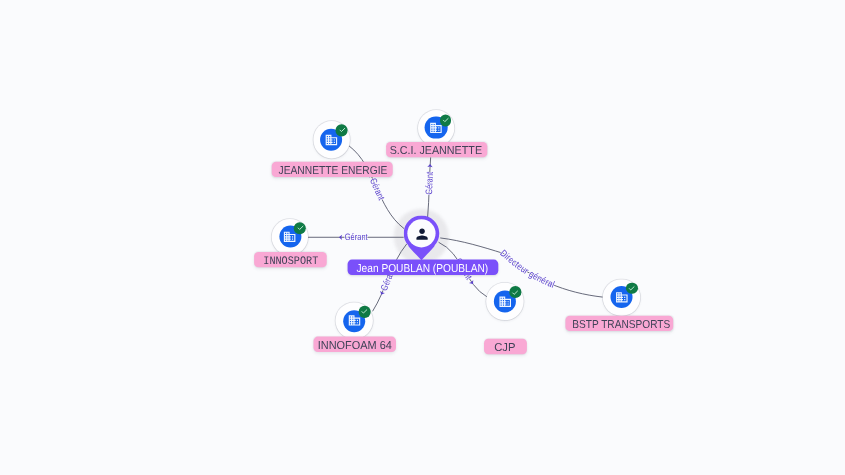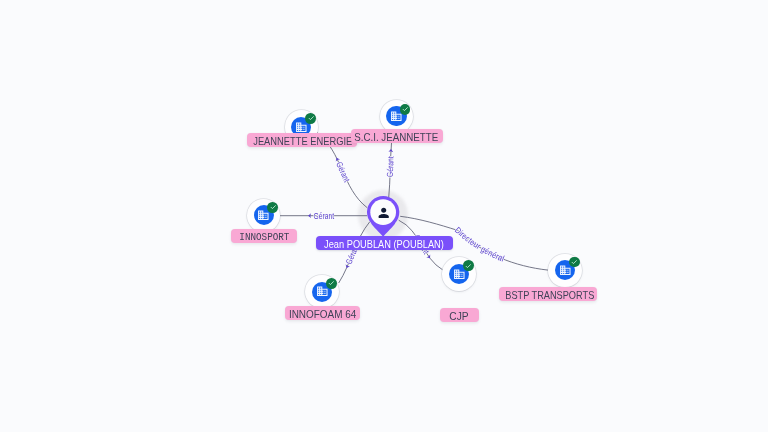--- a/index.html
+++ b/index.html
@@ -86,21 +86,21 @@
     <div class="iconbg" style="left: 291.1px; top: 116.9px; width: 20.2px; height: 20.2px;">
       <svg viewBox="0 0 24 24" width="12.6" height="12.6" aria-hidden="true">
         <path fill="#eef5ff" d="M12 7V3H2v18h20V7H12zM6 19H4v-2h2v2zm0-4H4v-2h2v2zm0-4H4V9h2v2zm0-4H4V5h2v2zm4 12H8v-2h2v2zm0-4H8v-2h2v2zm0-4H8V9h2v2zm0-4H8V5h2v2zm10 12h-8v-2h2v-2h-2v-2h2v-2h-2V9h8v10zm-2-8h-2v2h2v-2zm0 4h-2v2h2v-2z"></path>
       </svg>
     </div>
     <div class="badge" style="left: 305.3px; top: 113.2px; width: 10.8px; height: 10.8px;">
       <svg viewBox="0 0 24 24" width="8.4" height="8.4" aria-hidden="true">
         <path fill="none" stroke="#c9f2dc" stroke-width="2.4" stroke-linecap="round" stroke-linejoin="round" d="M6 12.3l3.7 3.7L18.4 7.6"></path>
       </svg>
     </div>
-    <div class="nlabel" style="left: 247.2px; top: 133px; width: 109.4px;"><span style="transform: scaleX(0.888);">JEANNETTE ENERGIE</span></div>
+    <div class="nlabel" style="left: 247.2px; top: 147px; width: 109.4px;"><span style="transform: scaleX(0.888);">JEANNETTE ENERGIE</span></div>
   </div>
       <div class="node company-node" style="left: 0px; top: 0px;">
     <div class="disc" style="left: 379.8px; top: 99.5px; width: 33.4px; height: 33.4px;"></div>
     <div class="iconbg" style="left: 386.4px; top: 106.1px; width: 20.2px; height: 20.2px;">
       <svg viewBox="0 0 24 24" width="12.6" height="12.6" aria-hidden="true">
         <path fill="#eef5ff" d="M12 7V3H2v18h20V7H12zM6 19H4v-2h2v2zm0-4H4v-2h2v2zm0-4H4V9h2v2zm0-4H4V5h2v2zm4 12H8v-2h2v2zm0-4H8v-2h2v2zm0-4H8V9h2v2zm0-4H8V5h2v2zm10 12h-8v-2h2v-2h-2v-2h2v-2h-2V9h8v10zm-2-8h-2v2h2v-2zm0 4h-2v2h2v-2z"></path>
       </svg>
     </div>
     <div class="badge" style="left: 399.6px; top: 104px; width: 10.8px; height: 10.8px;">
       <svg viewBox="0 0 24 24" width="8.4" height="8.4" aria-hidden="true">
@@ -156,21 +156,21 @@
     <div class="iconbg" style="left: 554.9px; top: 260.2px; width: 20.2px; height: 20.2px;">
       <svg viewBox="0 0 24 24" width="12.6" height="12.6" aria-hidden="true">
         <path fill="#eef5ff" d="M12 7V3H2v18h20V7H12zM6 19H4v-2h2v2zm0-4H4v-2h2v2zm0-4H4V9h2v2zm0-4H4V5h2v2zm4 12H8v-2h2v2zm0-4H8v-2h2v2zm0-4H8V9h2v2zm0-4H8V5h2v2zm10 12h-8v-2h2v-2h-2v-2h2v-2h-2V9h8v10zm-2-8h-2v2h2v-2zm0 4h-2v2h2v-2z"></path>
       </svg>
     </div>
     <div class="badge" style="left: 569.1px; top: 256.5px; width: 10.8px; height: 10.8px;">
       <svg viewBox="0 0 24 24" width="8.4" height="8.4" aria-hidden="true">
         <path fill="none" stroke="#c9f2dc" stroke-width="2.4" stroke-linecap="round" stroke-linejoin="round" d="M6 12.3l3.7 3.7L18.4 7.6"></path>
       </svg>
     </div>
-    <div class="nlabel" style="left: 499px; top: 286.5px; width: 98.1px;"><span style="transform: scaleX(0.877);">BSTP TRANSPORTS</span></div>
+    <div class="nlabel" style="left: 514px; top: 286.5px; width: 98.1px;"><span style="transform: scaleX(0.877);">BSTP TRANSPORTS</span></div>
   </div>
       <div class="node">
         <div class="pin" style="left: 367.35px; top: 195.85px;"><svg viewBox="0 0 40 50.4" width="32.3" height="40.7" aria-hidden="true">
             <path d="M20,50.4 C28.2,41.0 34.91,35.4 34.91,33.33 A20,20 0 1 0 5.09,33.33 C5.09,35.4 11.8,41.0 20,50.4 Z" fill="#7a50fa"></path>
             <circle cx="20" cy="20" r="15.9" fill="#fcfcfe"></circle>
             <g transform="translate(11.12,11.24) scale(0.797)">
               <path fill="#111a35" d="M12 12c2.21 0 4-1.79 4-4s-1.79-4-4-4-4 1.79-4 4 1.79 4 4 4zm0 2c-2.67 0-8 1.34-8 4v1.2c0 .44.36.8.8.8h14.4c.44 0 .8-.36.8-.8V18c0-2.66-5.33-4-8-4z"></path>
             </g>
           </svg></div>
         <div class="plabel" style="left: 315.6px; top: 236.2px; width: 137.1px;"><span style="transform: scaleX(0.881);">Jean POUBLAN (POUBLAN)</span></div>

